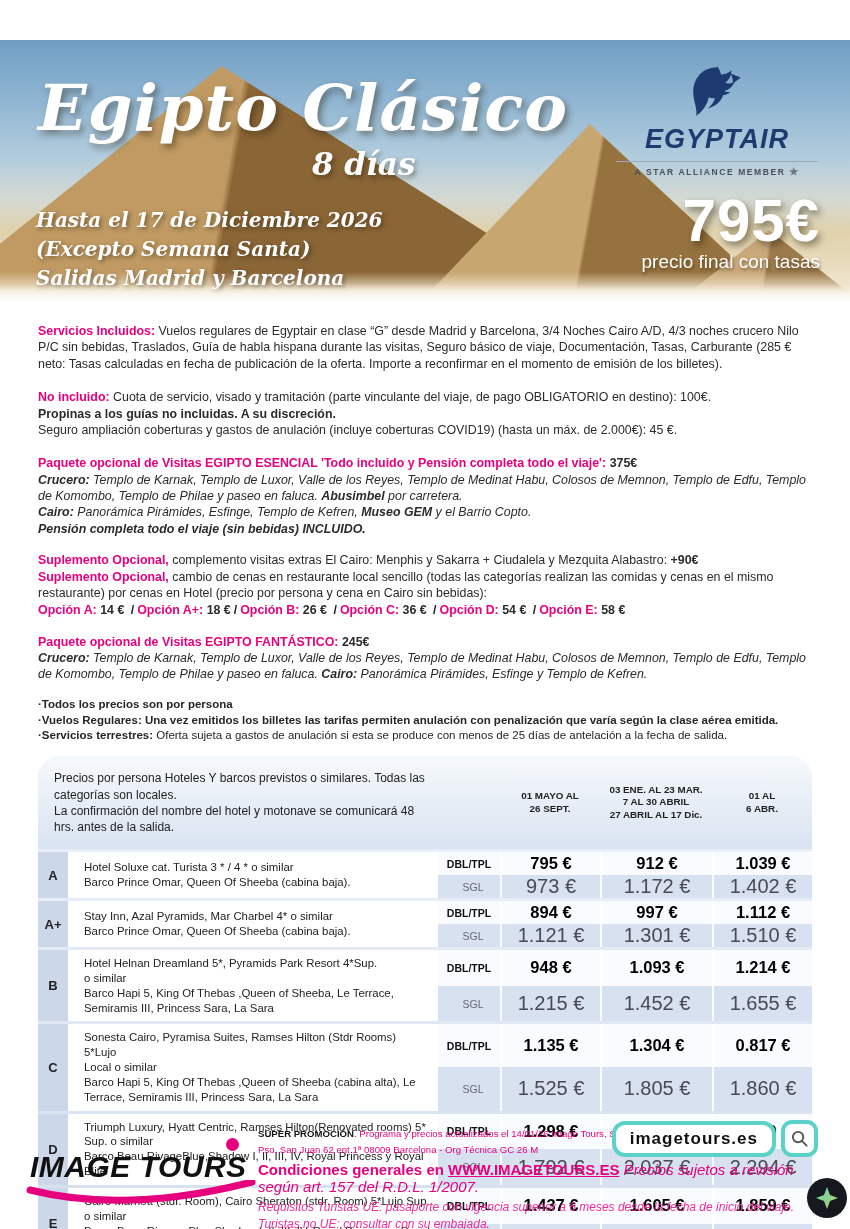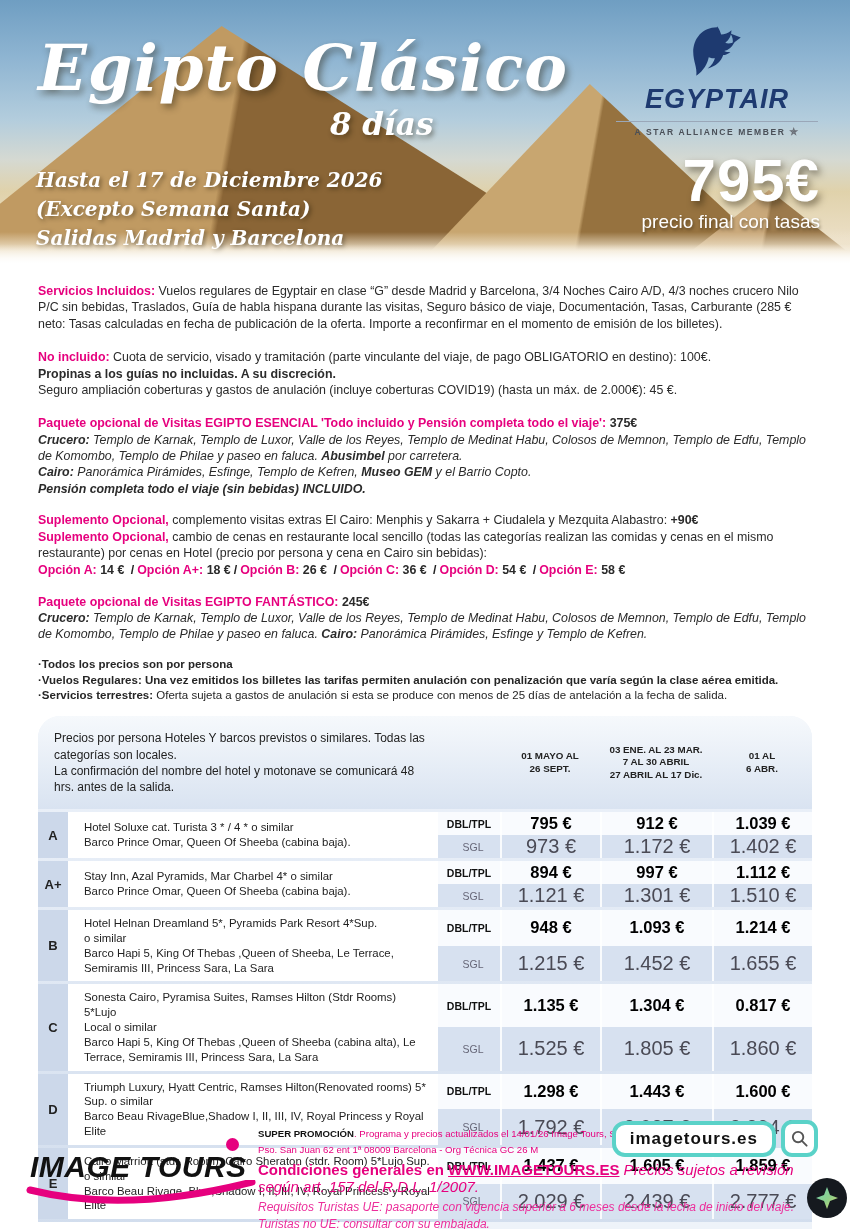--- a/index.html
+++ b/index.html
@@ -8,20 +8,21 @@
     font-family: "Liberation Sans", sans-serif; color: #262626;
     position: relative; overflow: hidden;
   }
   .page { position: relative; width: 850px; height: 1229px; overflow: hidden; }
 
   
   .hero {
     position: relative; height: 266px; overflow: hidden;
     background: linear-gradient(180deg, #6f9ec2 0%, #8fb5d2 22%, #b3cddd 45%,
                 #d5d9d2 60%, #e0d2ab 72%, #e9dcc0 86%, #f7f1e6 100%);
+    margin-top: 40px;
   }
   .pyr { position: absolute; }
   .pyr1 { left: -60px; top: 26px; width: 640px; height: 226px;
     background: linear-gradient(100deg, #c09a62 44%, #English 0%, #8a6536 46%);
     background: linear-gradient(100deg, #c09a62 45%, #8a6536 46%);
     clip-path: polygon(44% 0, 100% 100%, 0 100%);
   }
   .pyr2 { left: 430px; top: 84px; width: 340px; height: 168px;
     background: linear-gradient(100deg, #c8a univers 0%, #c8a670 47%, #96723f 48%);
     background: linear-gradient(100deg, #c8a670 47%, #96723f 48%);
@@ -32,21 +33,21 @@
     clip-path: polygon(50% 0, 100% 100%, 0 100%);
   }
   .hero-ground { position: absolute; left: 0; bottom: 0; width: 100%; height: 34px;
     background: linear-gradient(180deg, rgba(238,222,188,0) 0%, #efe3cb 55%, #ffffff 100%); }
   .hero-fade { position: absolute; left: 0; bottom: 0; width: 100%; height: 22px;
     background: linear-gradient(180deg, rgba(255,255,255,0), #ffffff 90%); }
 
   .script { font-family: "DejaVu Serif", serif; font-style: italic; font-weight: 700; color: #fff; }
   .hero-title { position: absolute; left: 38px; top: 30px; font-size: 64px; letter-spacing: 1px;
     text-shadow: 3px 4px 7px rgba(40,30,10,.45); }
-  .hero-sub { position: absolute; left: 330px; top: 106px; font-size: 31px;
+  .hero-sub { position: absolute; left: 312px; top: 106px; font-size: 31px;
     text-shadow: 2px 3px 5px rgba(40,30,10,.45); }
   .hero-dates { position: absolute; left: 36px; top: 166px; font-size: 20px; line-height: 1.45;
     text-shadow: 2px 2px 4px rgba(40,30,10,.5); }
 
   .airline { position: absolute; right: 28px; top: 26px; width: 210px; text-align: center; }
   .airline-name { font-size: 27px; font-weight: 700; font-style: italic; color: #1e3a70;
     letter-spacing: 1px; margin-top: 2px; }
   .airline-rule { height: 1px; background: #9aa7b8; margin: 6px 4px 4px; }
   .alliance { font-size: 8.5px; letter-spacing: 1.6px; color: #4a4f57; font-weight: 700; }
   .alliance .star { font-size: 10px; color: #6a6f77; }

